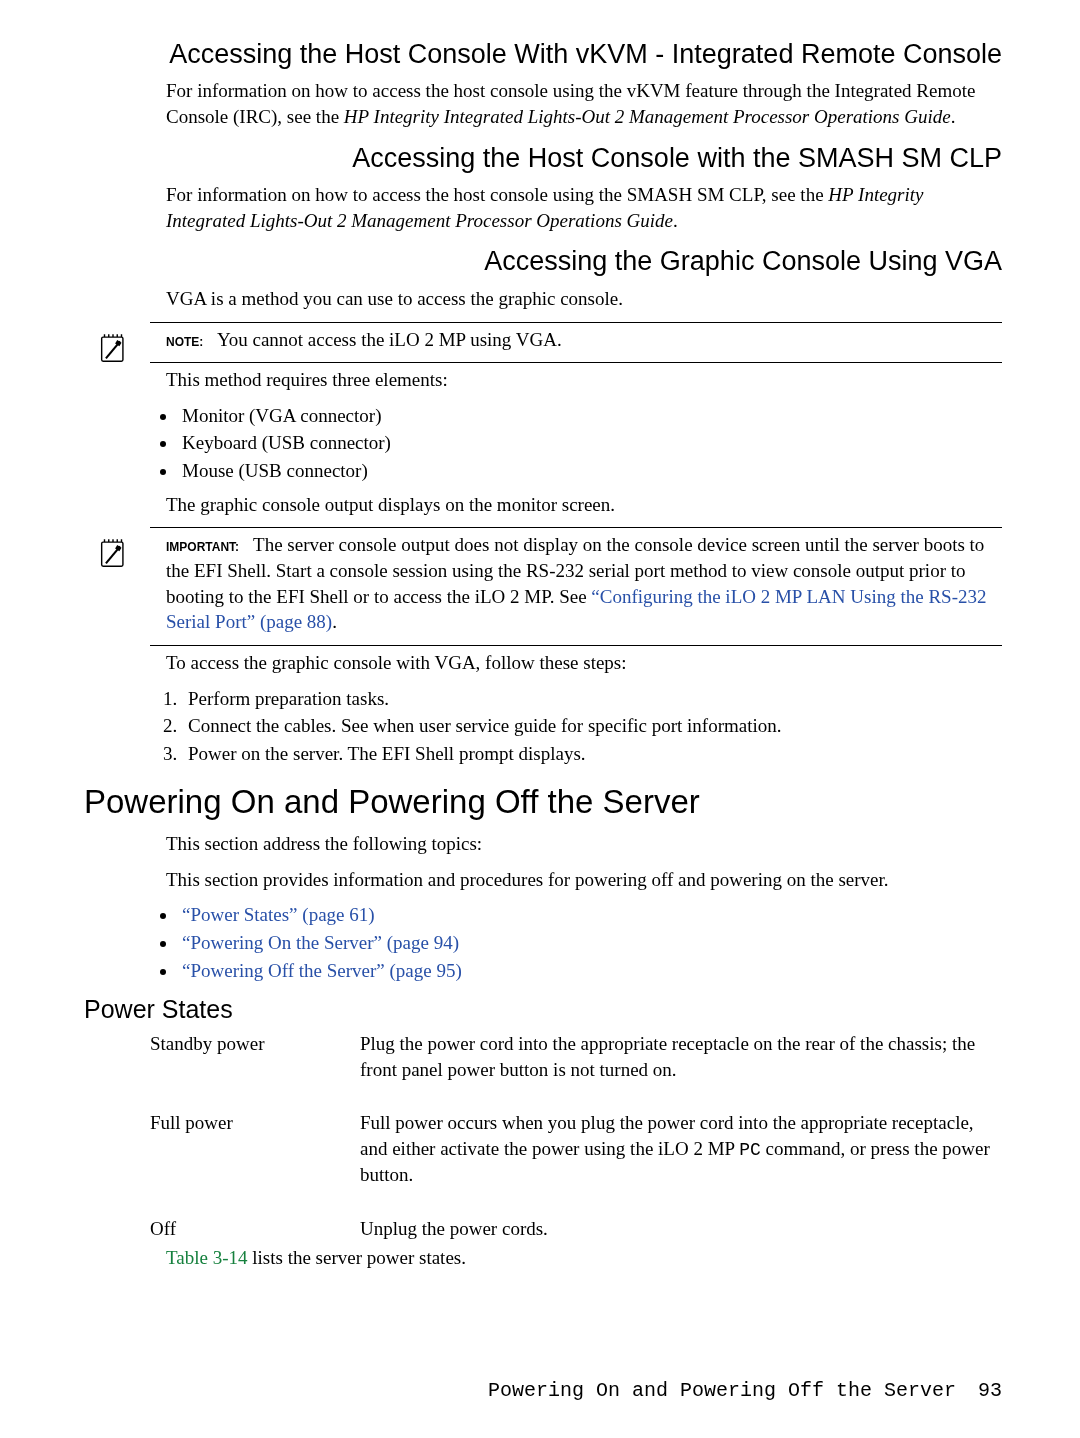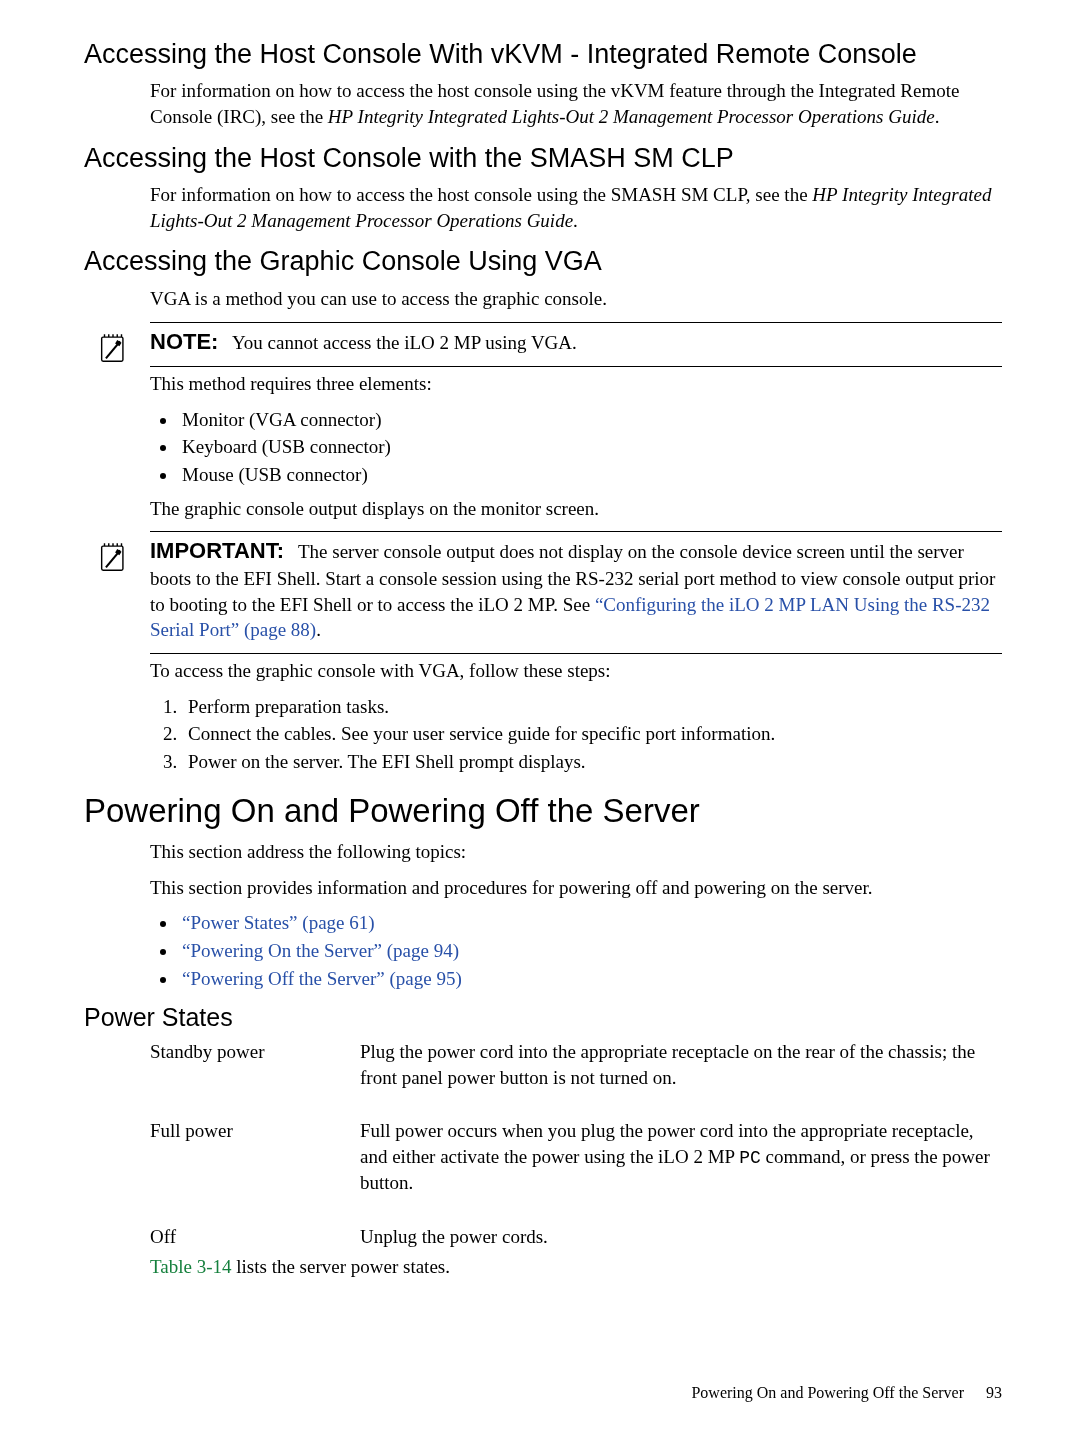--- a/index.html
+++ b/index.html
@@ -15,37 +15,38 @@
       box-sizing: border-box;
       padding: 32px 78px 42px 84px;
     }
     h2.section {
       font-family: "Trebuchet MS", "Lucida Sans", "Arial Narrow", sans-serif;
       font-weight: 400;
       font-stretch: condensed;
       font-size: 27px;
       margin: 4px 0 6px 0;
       letter-spacing: 0;
+      text-align: right;
     }
     h1.majorsection {
       font-family: "Trebuchet MS", "Lucida Sans", "Arial Narrow", sans-serif;
       font-weight: 400;
       font-stretch: condensed;
       font-size: 33px;
       margin: 14px 0 6px 0;
     }
     h3.subhead {
       font-family: "Trebuchet MS", "Lucida Sans", "Arial Narrow", sans-serif;
       font-weight: 400;
       font-size: 25px;
       margin: 10px 0 4px 0;
     }
     .bodyblock { margin-left: 66px; }
-    p { margin: 4px 0 10px 0; }
-    .boldlabel { font-weight: bold; font-family: Arial, Helvetica, sans-serif; font-size: 22px; }
+    p { margin: 4px 0 10px 16px; }
+    .boldlabel { font-weight: bold; font-family: Arial, Helvetica, sans-serif; font-size: 12px; }
     .italic { font-style: italic; }
     .rule { border: none; border-top: 1px solid #000; margin: 4px 0 4px 0; height: 0; }
     .mono { font-family: "Courier New", monospace; font-size: 18px; }
     ul.bullets { margin: 4px 0 8px 0; padding-left: 28px; }
     ul.bullets li { margin: 2px 0; padding-left: 4px; }
     ol.num { margin: 2px 0 8px 0; padding-left: 32px; }
     ol.num > li { margin: 2px 0; padding-left: 6px; }
     ol.alpha { list-style-type: lower-alpha; margin: 2px 0 4px 0; padding-left: 28px; }
     ol.alpha > li { margin: 2px 0; padding-left: 6px; }
     .link { color: #2850a8; }
@@ -62,22 +63,22 @@
       justify-content: center;
     }
     .icon svg { width: 34px; height: 34px; }
     .dl { display: grid; grid-template-columns: 182px 1fr; column-gap: 6px; row-gap: 6px; gap: 28px; }
     .dl .dt { }
     .dl .dd { }
     .footer {
       position: absolute;
       bottom: 34px;
       right: 78px;
-      font-size: 16px;
-      font-family: Liberation Serif, serif;
+      font-size: 20px;
+      font-family: Liberation Mono, monospace;
     }
     .pgno { margin-left: 22px; }
   </style>
 </head>
 <body>
 
 <h2 class="section">Accessing the Host Console With vKVM - Integrated Remote Console</h2>
 <div class="bodyblock">
   <p><span>For information on how to access the host console using the vKVM feature through the Integrated Remote Console (IRC), see the </span><span class="italic">HP Integrity Integrated Lights-Out 2 Management Processor Operations Guide</span><span>.</span></p>
 </div>
@@ -122,21 +123,21 @@
       <path d="M30 14 l6 4 -3 5 -6 -4 z" fill="#000" stroke="none"></path>
     </svg>
   </div>
   <hr class="rule">
   <p><span class="boldlabel">IMPORTANT:</span> &nbsp; <span>The server console output does not display on the console device screen until the server boots to the EFI Shell. Start a console session using the RS-232 serial port method to view console output prior to booting to the EFI Shell or to access the iLO 2 MP. See </span><span class="link">“Configuring the iLO 2 MP LAN Using the RS-232 Serial Port” (page 88)</span><span>.</span></p>
   <hr class="rule">
   <p>To access the graphic console with VGA, follow these steps:</p>
   <ol class="num">
     <li>Perform preparation tasks.</li>
     <li>
-      <span>Connect the cables. See your user service guide for specific port information.</span>
+      <span>Connect the cables. See when user service guide for specific port information.</span>
     </li>
     <li>Power on the server. The EFI Shell prompt displays.</li>
   </ol>
 </div>
 
 <h1 class="majorsection">Powering On and Powering Off the Server</h1>
 <div class="bodyblock">
   <p>This section address the following topics:</p>
   <p>This section provides information and procedures for powering off and powering on the server.</p>
   <ul class="bullets">

